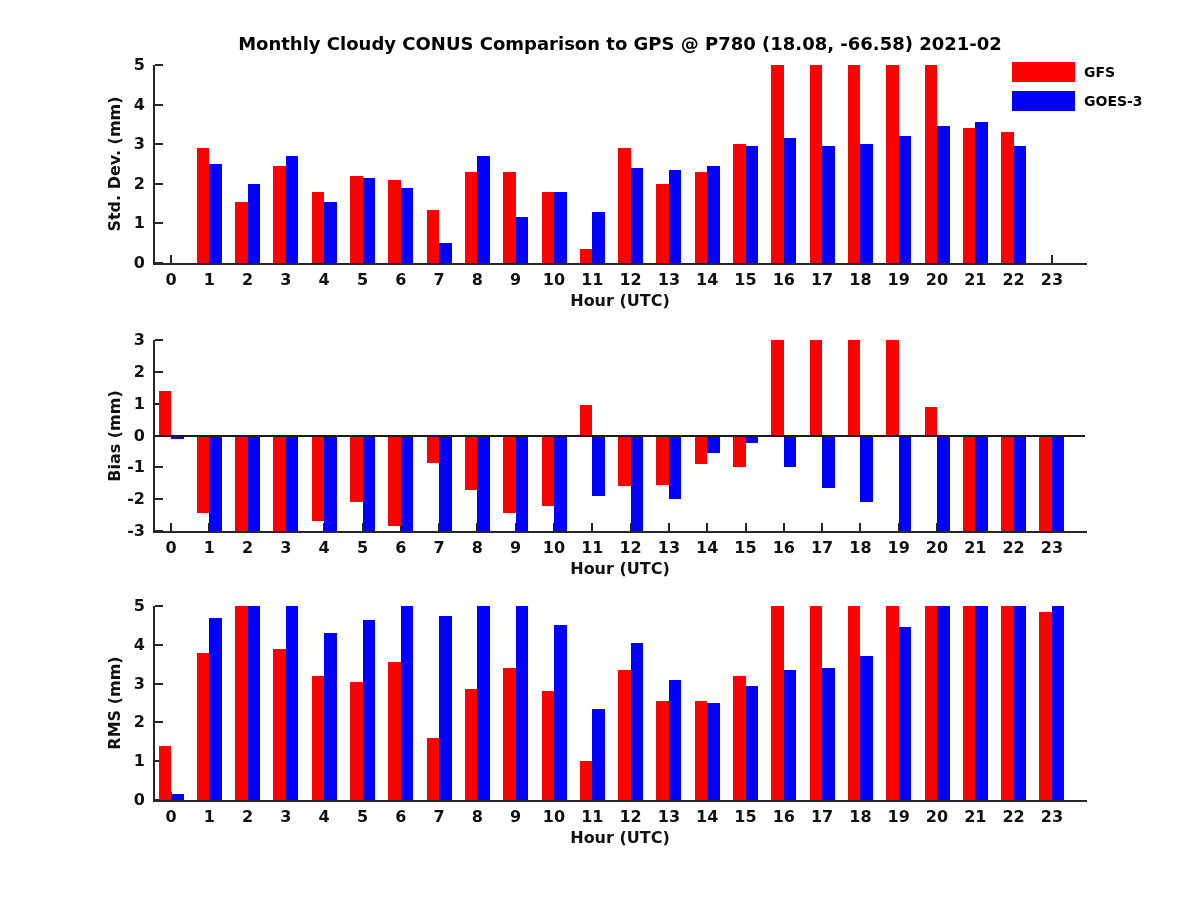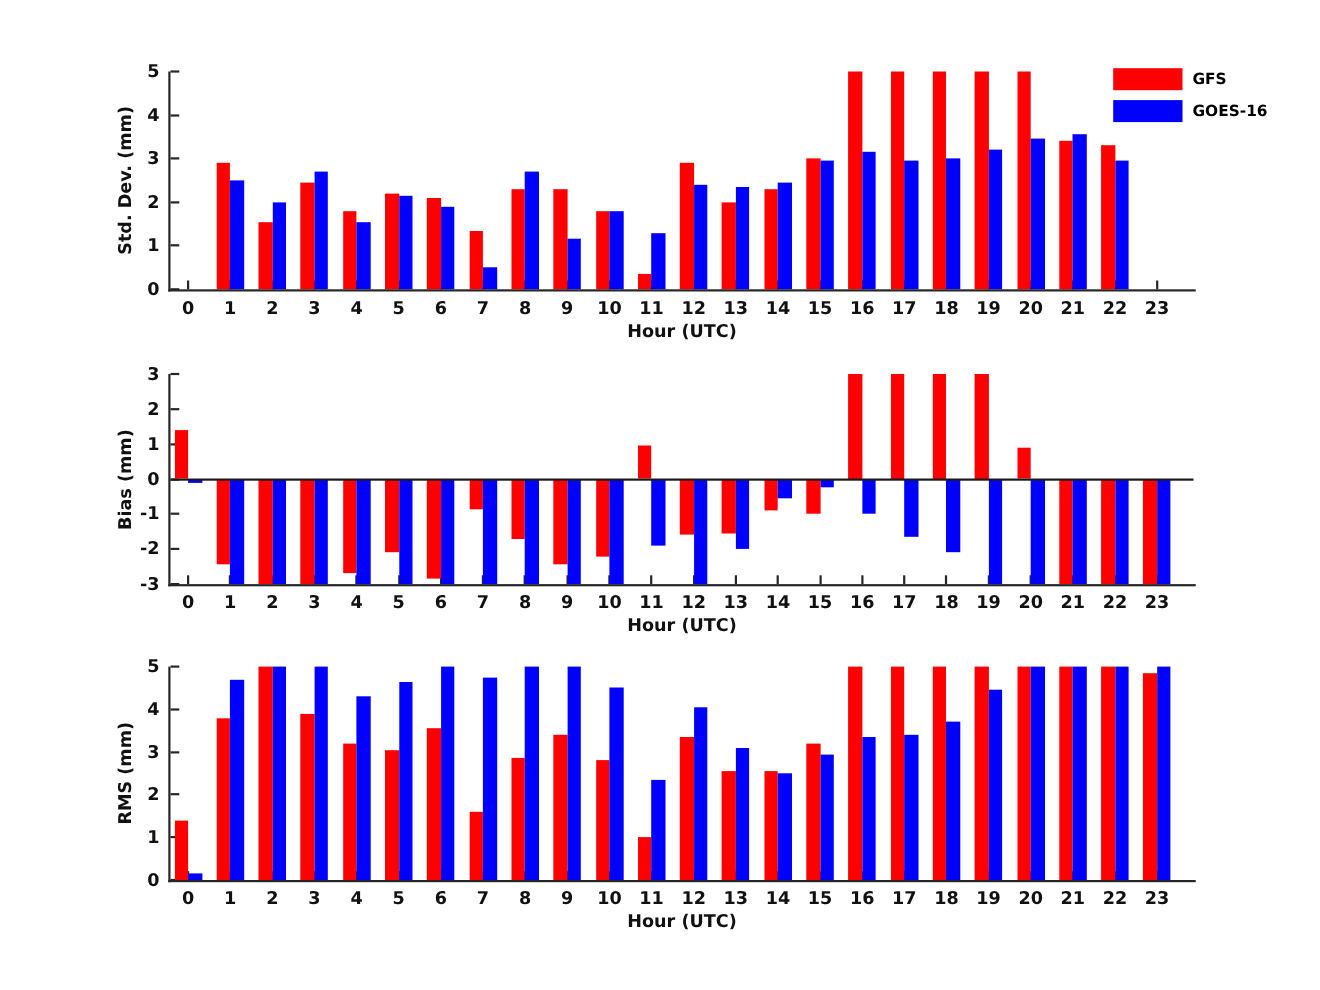--- a/index.html
+++ b/index.html
@@ -38,29 +38,30 @@
   }
   .x-axis-label {
     position:absolute; left:155px; width:930px; text-align:center;
     font-weight:bold; font-size:16px; color:#111;
   }
 </style>
 </head>
 <body>
 
 <div id="figure">
+  <div class="chart-title">Monthly Cloudy CONUS Comparison to GPS @ P780 (18.08, -66.58) 2021-02</div>
 
   <div class="legend">
     <div class="legend-row">
       <span class="swatch" id="swatch-gfs" style="background: rgb(255, 0, 0);"></span>
       <span class="legend-label">GFS</span>
     </div>
     <div class="legend-row">
       <span class="swatch" id="swatch-goes16" style="background: rgb(0, 0, 255);"></span>
-      <span class="legend-label">GOES-16</span>
+      <span class="legend-label">GOES-3</span>
     </div>
   </div>
 
   <div class="y-axis-label" id="ylab-0" style="left: 114px; top: 164px;">Std. Dev. (mm)</div>
   <div class="plot-area" id="plot-0" style="left: 155px; top: 65px; width: 930px; height: 198px;">
       <div class="spine" style="left: -2px; top: 0px; width: 2px; height: 200px;"></div>
       <div class="spine" style="left: -2px; top: 198px; width: 934px; height: 2px;"></div>
       <div class="ytick" style="top: 197px;"></div>
       <div class="ytick-label" style="top: 188px;">0</div>
       <div class="ytick" style="top: 157.4px;"></div>

